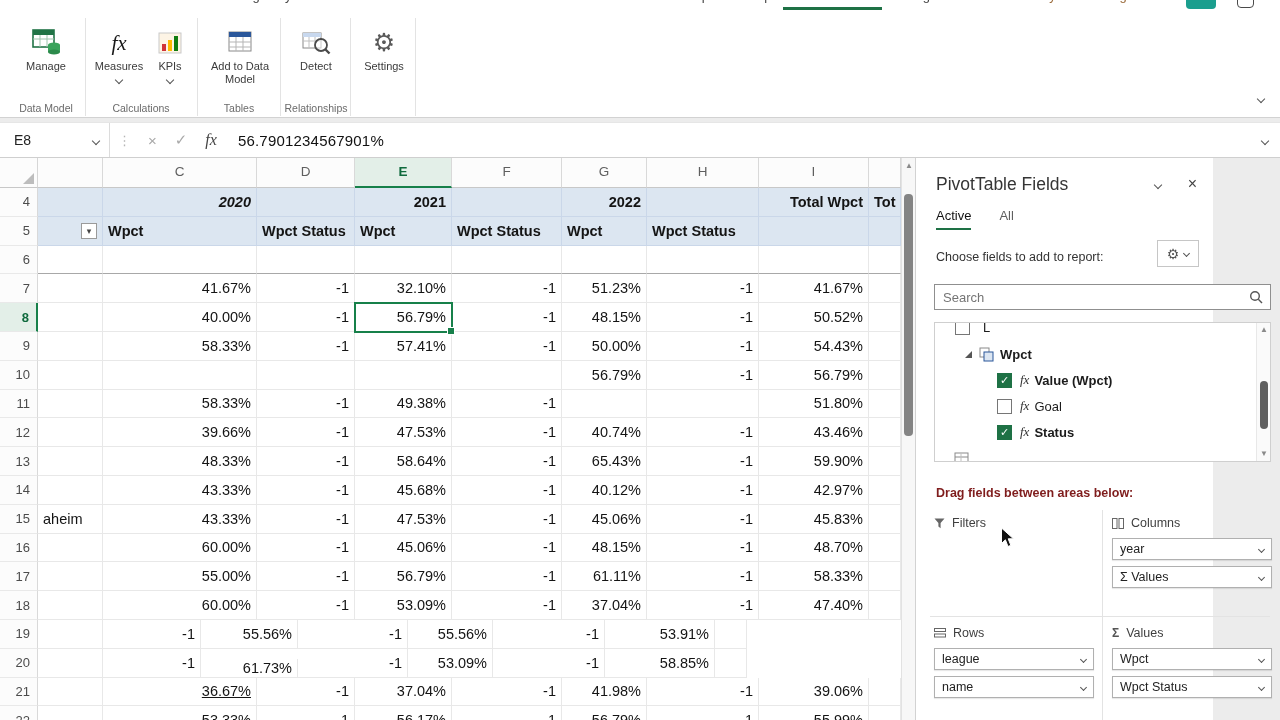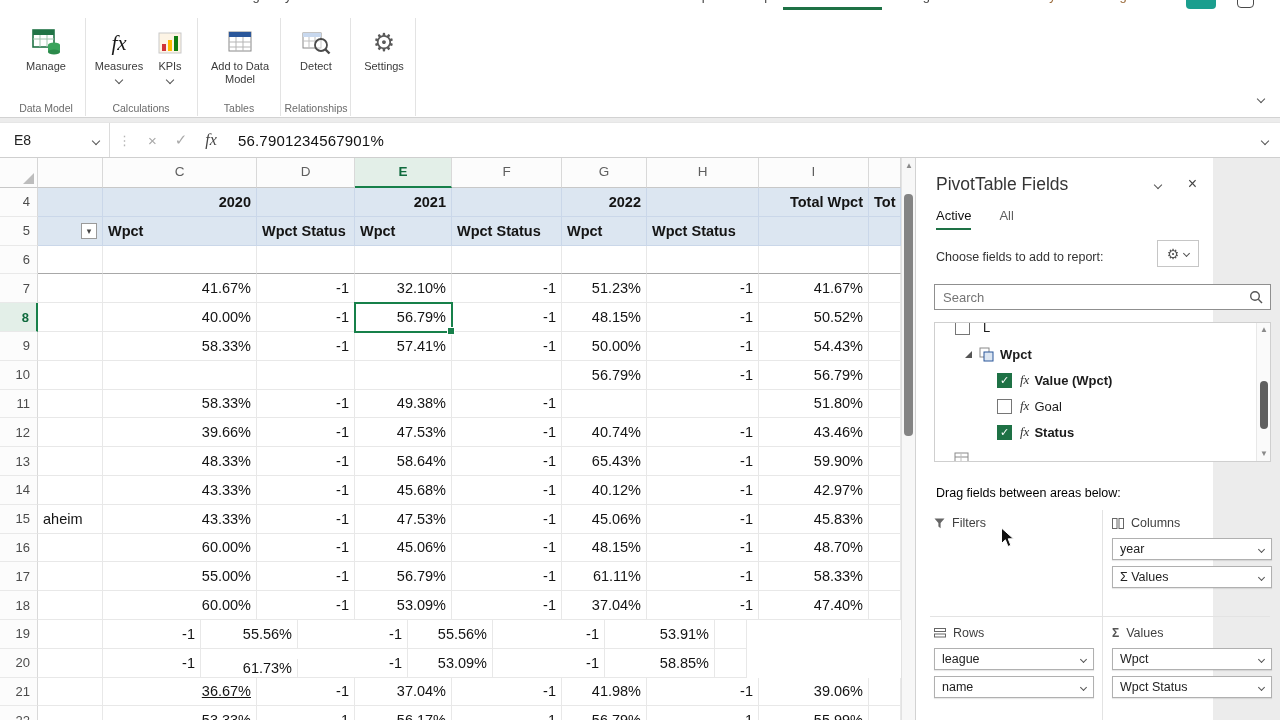--- a/index.html
+++ b/index.html
@@ -76,21 +76,21 @@
   .mag{margin-right:7px;flex:0 0 auto;}
   .p-list{position:absolute;left:18px;top:164px;width:337px;height:140px;border:1px solid #cfcfcf;overflow:hidden;background:#fff;}
   .fl-row{position:absolute;left:0;width:318px;height:26px;display:flex;align-items:center;font-size:13px;color:#1c1c1c;}
   .cb{width:15px;height:15px;border:1px solid #767676;background:#fff;flex:0 0 auto;}
   .cb.on{background:#1e7145;border-color:#1e7145;color:#fff;display:flex;align-items:center;justify-content:center;font-size:11px;}
   .fxs{font-family:"Liberation Serif",serif;font-style:italic;font-size:13px;color:#333;margin:0 5px 0 8px;flex:0 0 auto;}
   .b{font-weight:bold;}
   .tree-exp{width:0;height:0;border-left:7px solid transparent;border-bottom:7px solid #555;margin-left:30px;margin-right:7px;flex:0 0 auto;}
   .l-scroll{position:absolute;right:0;top:0;width:14px;height:138px;background:#fafafa;border-left:1px solid #e8e8e8;}
   .l-thumb{position:absolute;left:3px;top:58px;width:8px;height:48px;background:#5f5f5f;border-radius:4px;}
-  .p-drag{position:absolute;left:20px;top:328px;font-size:12.5px;color:#000000;}
+  .p-drag{position:absolute;left:20px;top:328px;font-size:12.5px;color:#7f1d1d;font-weight:bold;}
   .q{position:absolute;}
   .q-head{display:flex;align-items:center;gap:7px;font-size:12.5px;color:#3f3f3f;height:18px;}
   .pill{width:100%;height:22px;border:1px solid #b0b0b0;background:#fff;display:flex;align-items:center;font-size:12.5px;color:#222;padding:0 7px;margin-top:6px;box-shadow:0 1px 1px rgba(0,0,0,.09);}
   .pchev{margin-left:auto;width:5px;height:5px;border-right:1.3px solid #555;border-bottom:1.3px solid #555;transform:rotate(45deg);}
   .vdiv{position:absolute;left:186px;top:352px;width:1px;height:210px;background:#e3e3e3;}
   .hdiv{position:absolute;left:14px;top:458px;width:340px;height:1px;background:#e3e3e3;}
   .sigma{font-size:12px;color:#555;font-weight:bold;}
   .cursor{position:absolute;left:1000px;top:527px;pointer-events:none;z-index:50;}
 </style>
 </head>
@@ -230,21 +230,21 @@
         <div class="ch" style="flex: 0 0 110px;">F</div>
         <div class="ch" style="flex: 0 0 85px;">G</div>
         <div class="ch" style="flex: 0 0 112px;">H</div>
         <div class="ch" style="flex: 0 0 110px;">I</div>
         <div class="ch" style="flex: 0 0 32px;"></div>
       </div>
     <div>
         <div class="grow hdr">
           <div class="rh">4</div>
           <div class="gc left" style="flex: 0 0 65px;"></div>
-          <div class="gc" style="flex: 0 0 154px;">
+          <div class="gc" style="flex: 0 0 154px; font-style: italic;">
             <span>2020</span>
           </div>
           <div class="gc" style="flex: 0 0 98px;"></div>
           <div class="gc" style="flex: 0 0 97px;">
             <span>2021</span>
           </div>
           <div class="gc" style="flex: 0 0 110px;"></div>
           <div class="gc" style="flex: 0 0 85px;">
             <span>2022</span>
           </div>

